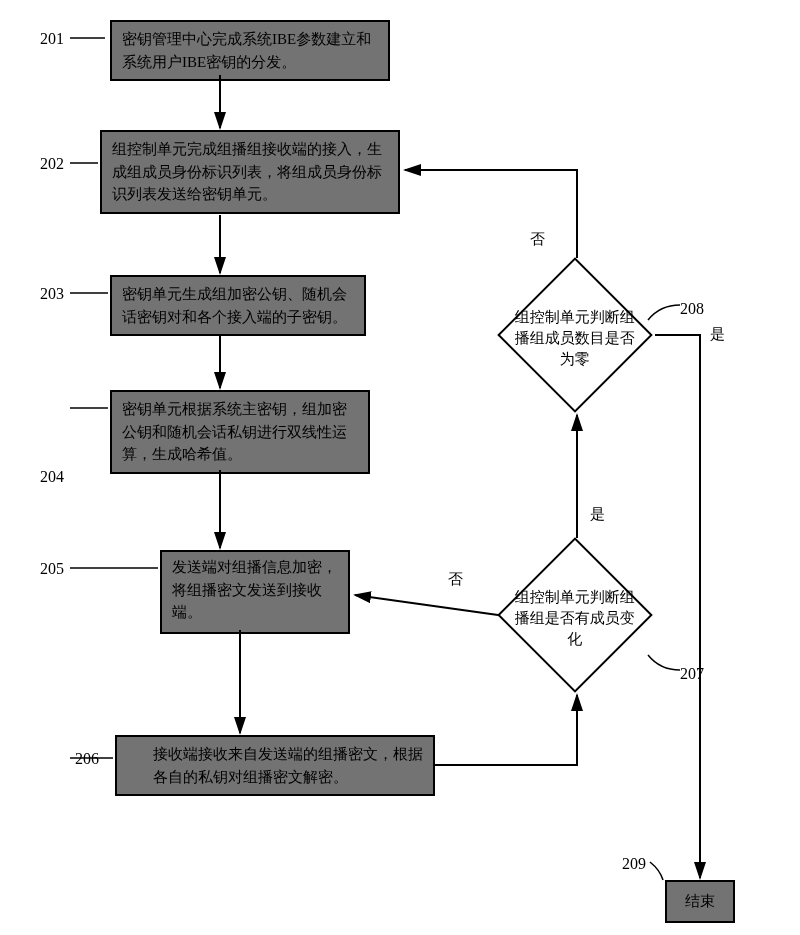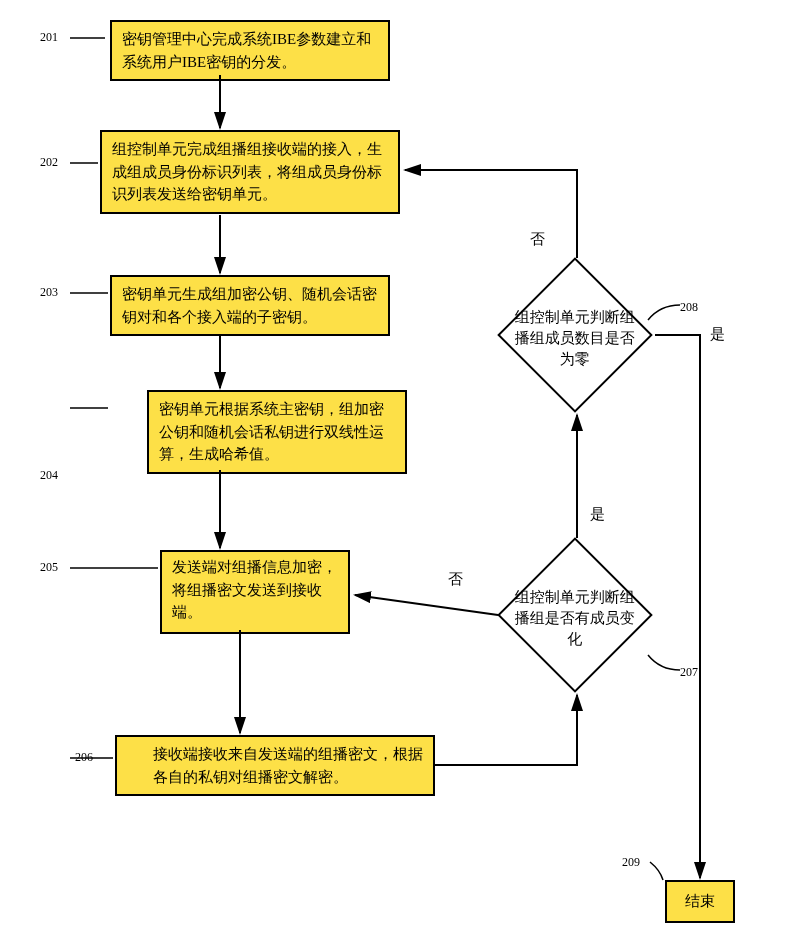--- a/index.html
+++ b/index.html
@@ -8,27 +8,27 @@
     height: 935px;
     background: #fff;
     position: relative;
     font-family: "SimSun", "宋体", serif;
     font-size: 15px;
     color: #000;
   }
   .box {
     position: absolute;
     border: 2px solid #000;
-    background: #fde047;
+    background: #737373;
     padding: 6px 10px;
     line-height: 1.5;
   }
   .label {
     position: absolute;
-    font-size: 12px;
+    font-size: 16px;
   }
   .diamond {
     position: absolute;
     border: 2px solid #000;
     background: #fff;
     transform: rotate(45deg);
   }
   .diamond-text {
     position: absolute;
     transform: rotate(-45deg);
@@ -55,26 +55,26 @@
 <div class="box" style="left:110px; top:20px; width:280px;">
   <span>密钥管理中心完成系统IBE参数建立和系统用户IBE密钥的分发。</span>
 </div>
 <div class="label" style="left:40px; top:30px;">201</div>
 
 <div class="box" style="left:100px; top:130px; width:300px;">
   <span>组控制单元完成组播组接收端的接入，生成组成员身份标识列表，将组成员身份标识列表发送给密钥单元。</span>
 </div>
 <div class="label" style="left:40px; top:155px;">202</div>
 
-<div class="box" style="left:110px; top:275px; width:280px;">
+<div class="box" style="left:110px; top:275px; width:256px;">
   <span>密钥单元生成组加密公钥、随机会话密钥对和各个接入端的子密钥。</span>
 </div>
 <div class="label" style="left:40px; top:285px;">203</div>
 
-<div class="box" style="left:110px; top:390px; width:260px;margin-left:37px;">
+<div class="box" style="left:110px; top:390px; width:260px;">
   <span>密钥单元根据系统主密钥，组加密公钥和随机会话私钥进行双线性运算，生成哈希值。</span>
 </div>
 <div class="label" style="left:40px; top:424px;margin-top:44px;">204</div>
 
 <div class="box" style="left:160px; top:550px; width:190px;font-family:Liberation Mono, monospace;">
   <span>发送端对组播信息加密，将组播密文发送到接收端。</span>
 </div>
 <div class="label" style="left:40px; top:560px;">205</div>
 
 <div class="box" style="left:115px; top:735px; width:320px;padding-left:36px;">

